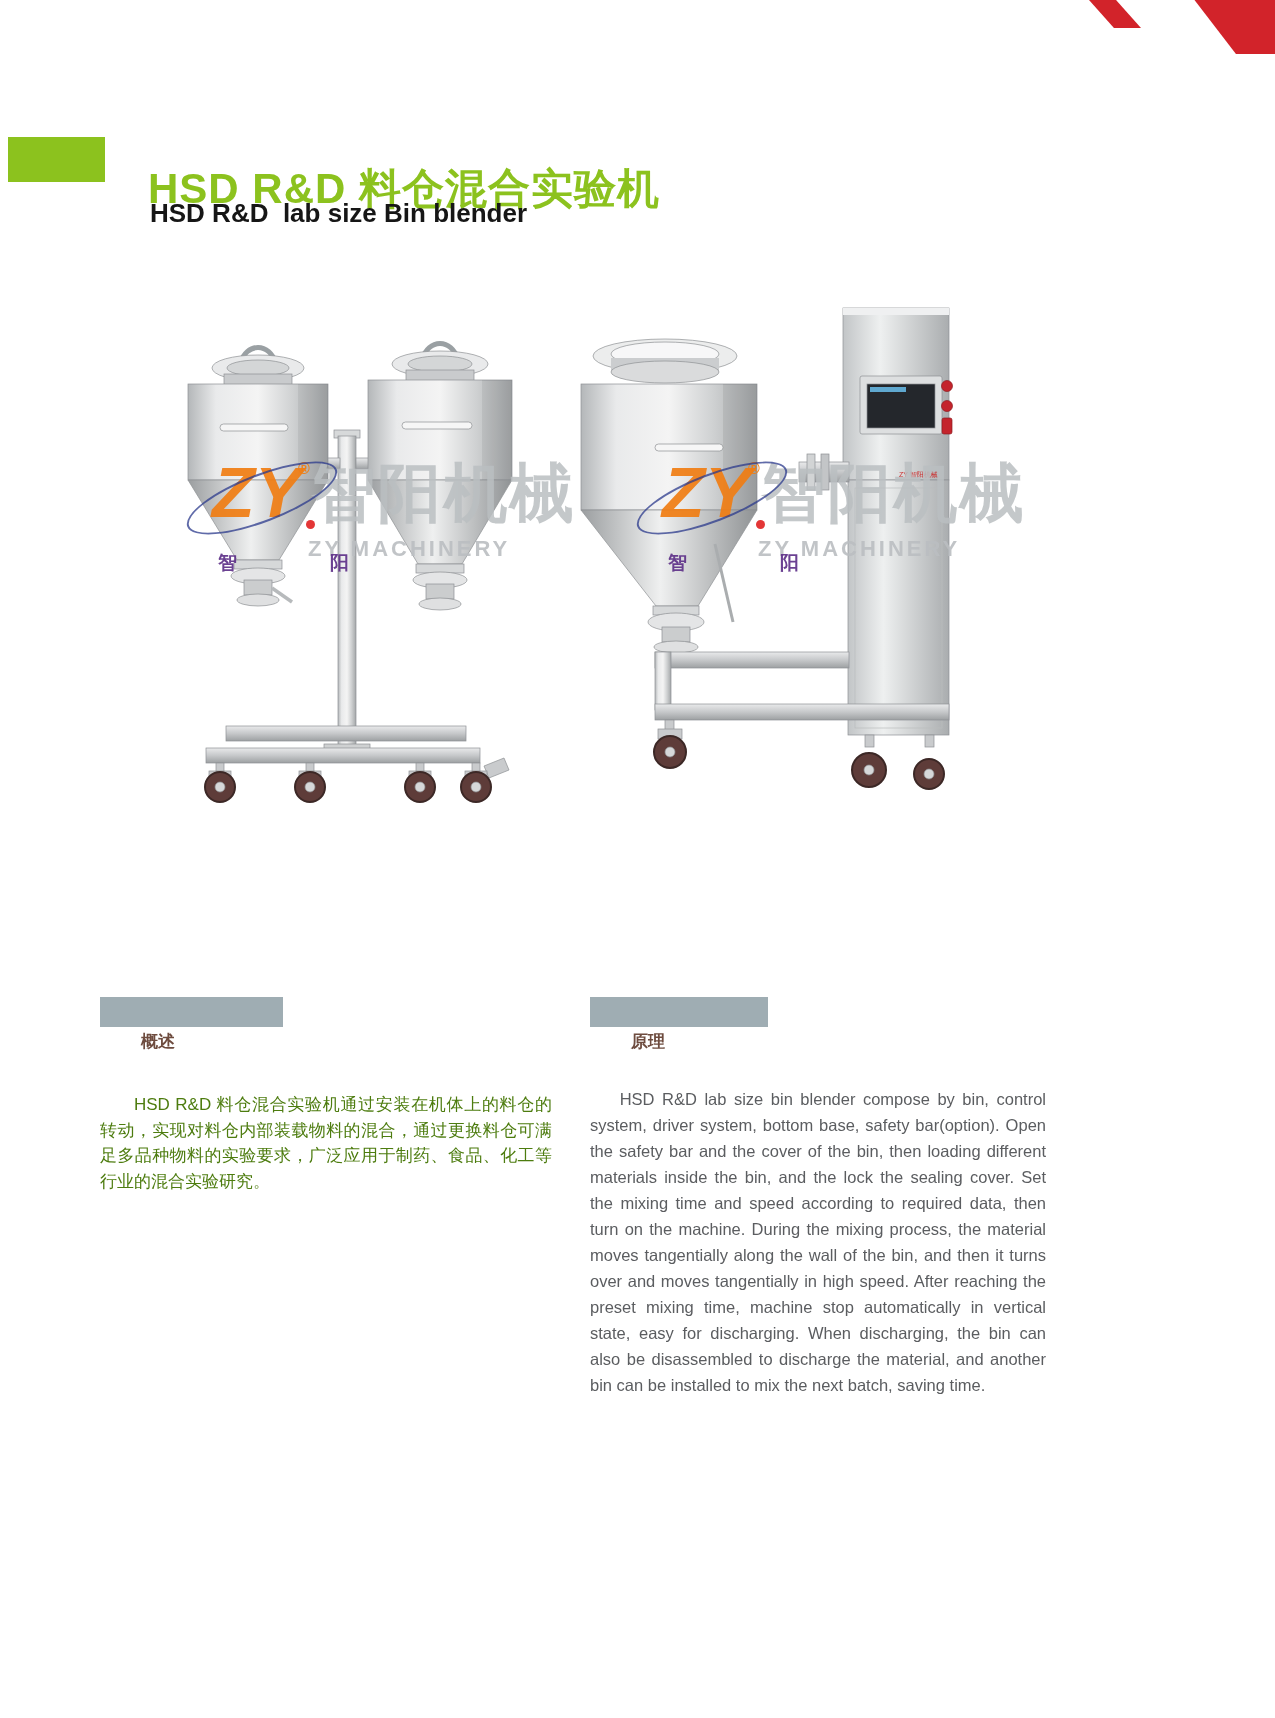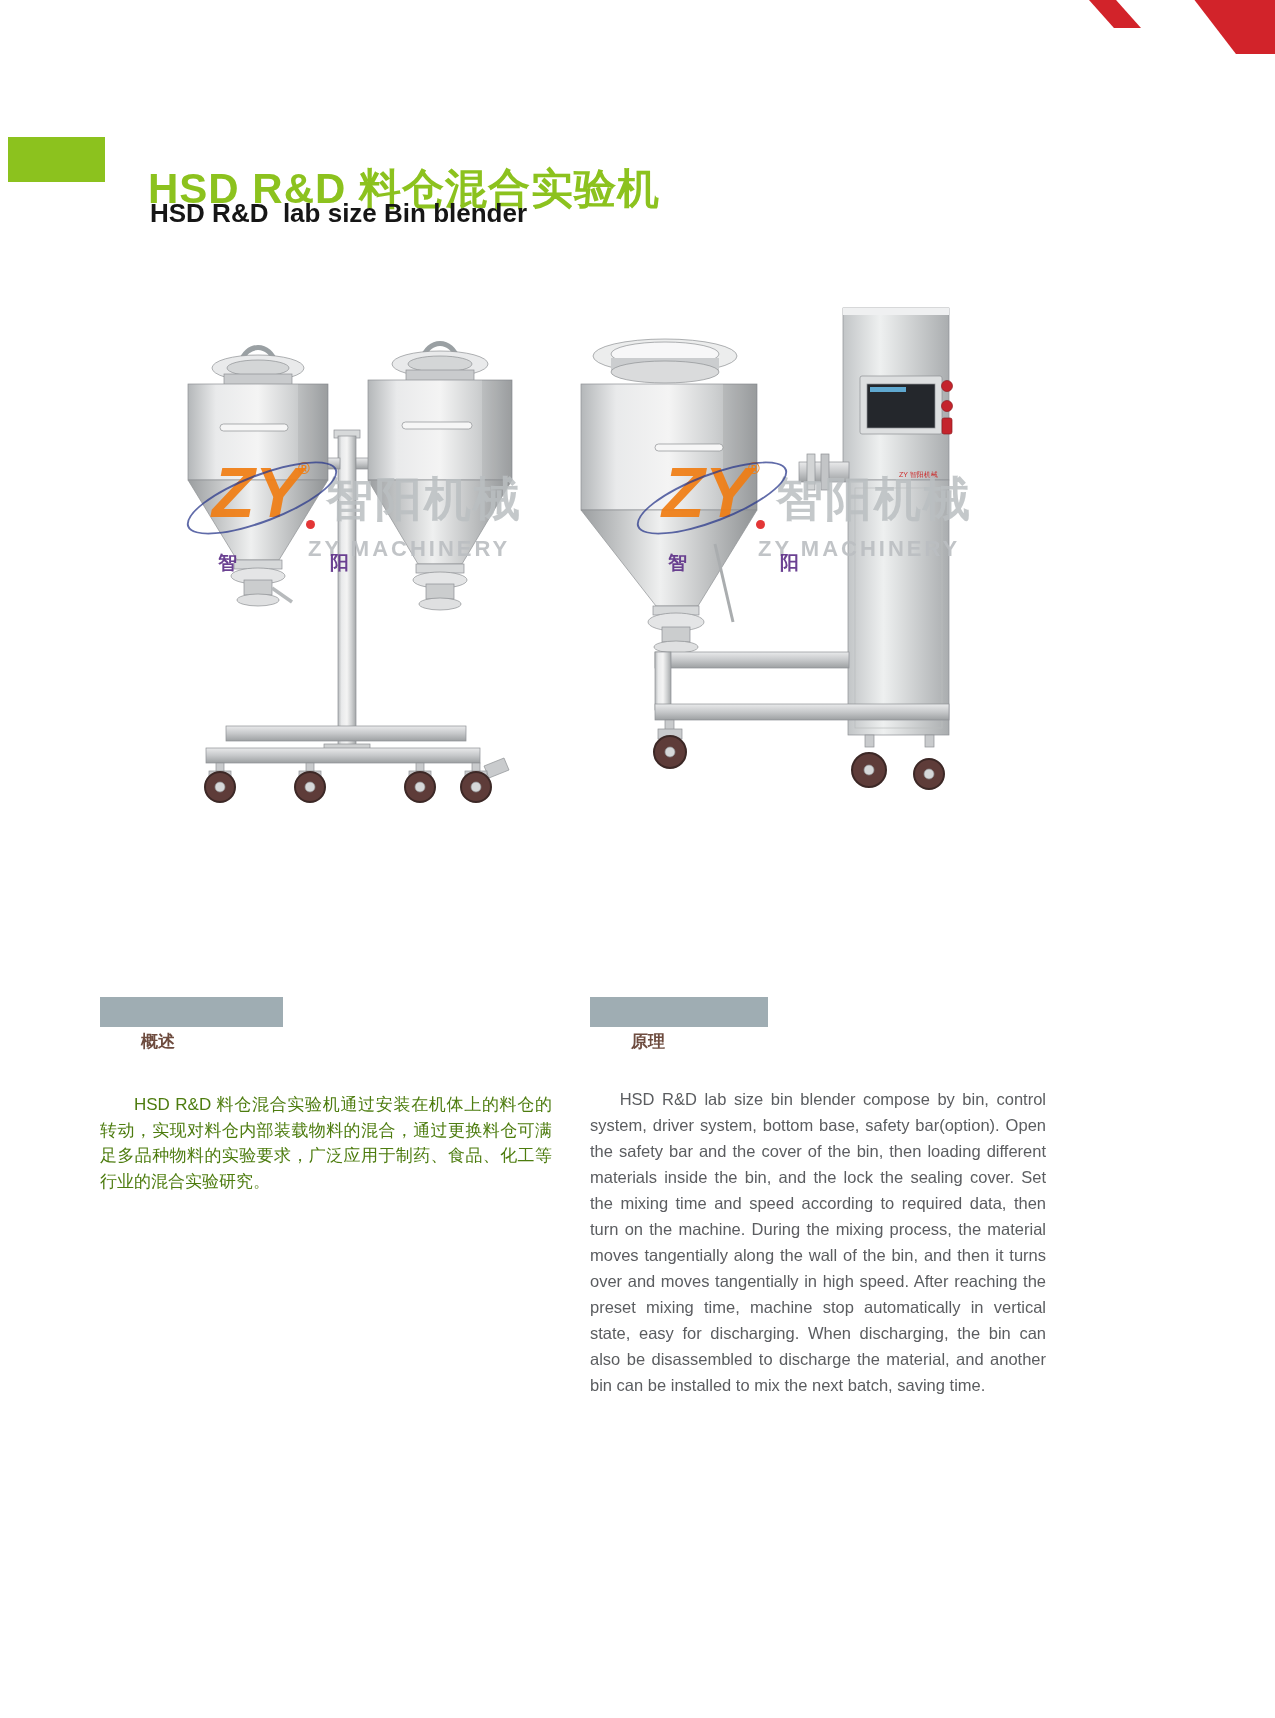--- a/index.html
+++ b/index.html
@@ -43,22 +43,22 @@
     color:rgba(240,125,18,0.92);
   }
   .wm-reg{position:absolute;left:86px;top:2px;font-size:16px;color:rgba(240,125,18,0.95);font-style:normal;font-weight:700;}
   .wm-ellipse{
     position:absolute;left:-30px;top:16px;width:156px;height:44px;
     border:2.5px solid rgba(43,58,140,0.75);border-radius:50%;
     transform:rotate(-21deg);
   }
   .wm-dot{position:absolute;left:94px;top:62px;width:9px;height:9px;border-radius:50%;background:rgba(224,32,32,0.9);}
   .wm-cn{
-    font-size:47px;line-height:70px;font-weight:700;letter-spacing:2px;
-    color:rgba(186,190,193,0.85);margin-left:10px;white-space:nowrap;margin-top:6px;
+    font-size:64px;line-height:70px;font-weight:700;letter-spacing:2px;
+    color:rgba(186,190,193,0.85);margin-left:10px;white-space:nowrap;
   }
   .wm-en{
     font-size:22px;font-weight:700;letter-spacing:3px;margin:0 0 0 96px;
     color:rgba(186,190,193,0.9);white-space:nowrap;
   }
   .wm-seal{position:absolute;font-size:19px;font-weight:700;color:rgba(91,44,134,0.9);}
   .wm-seal-1{left:6px;top:92px;}
   .wm-seal-2{left:118px;top:92px;}
   
   .col{position:absolute;top:997px;}

